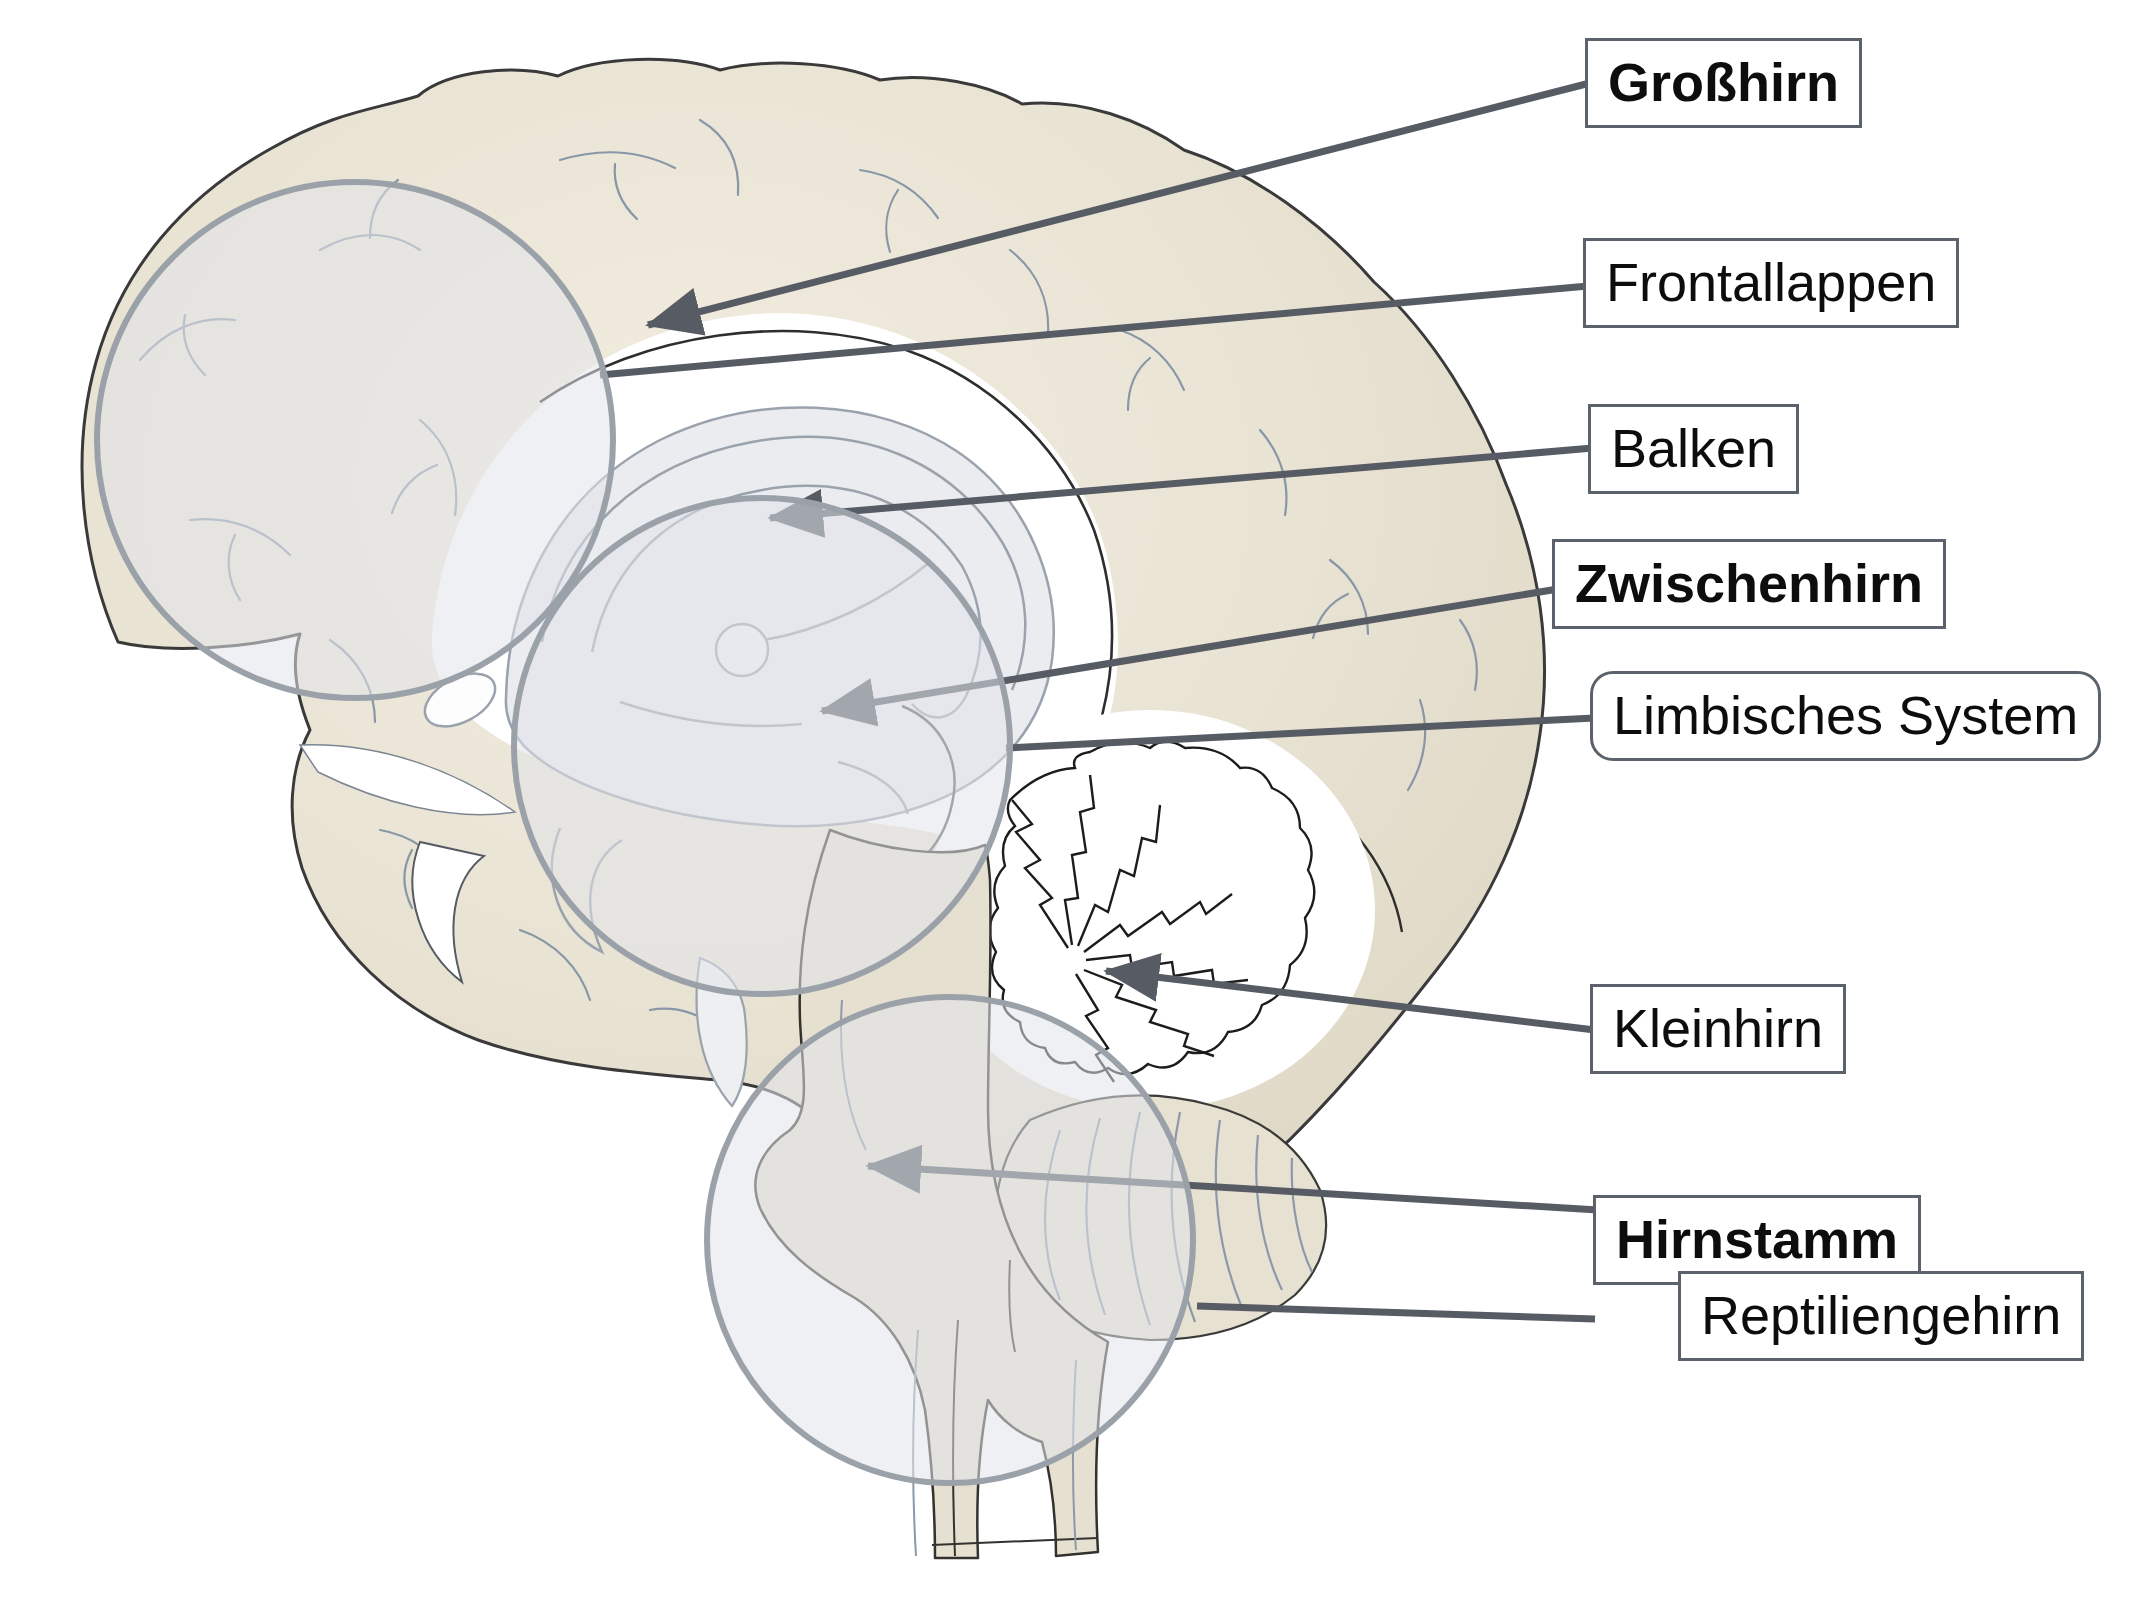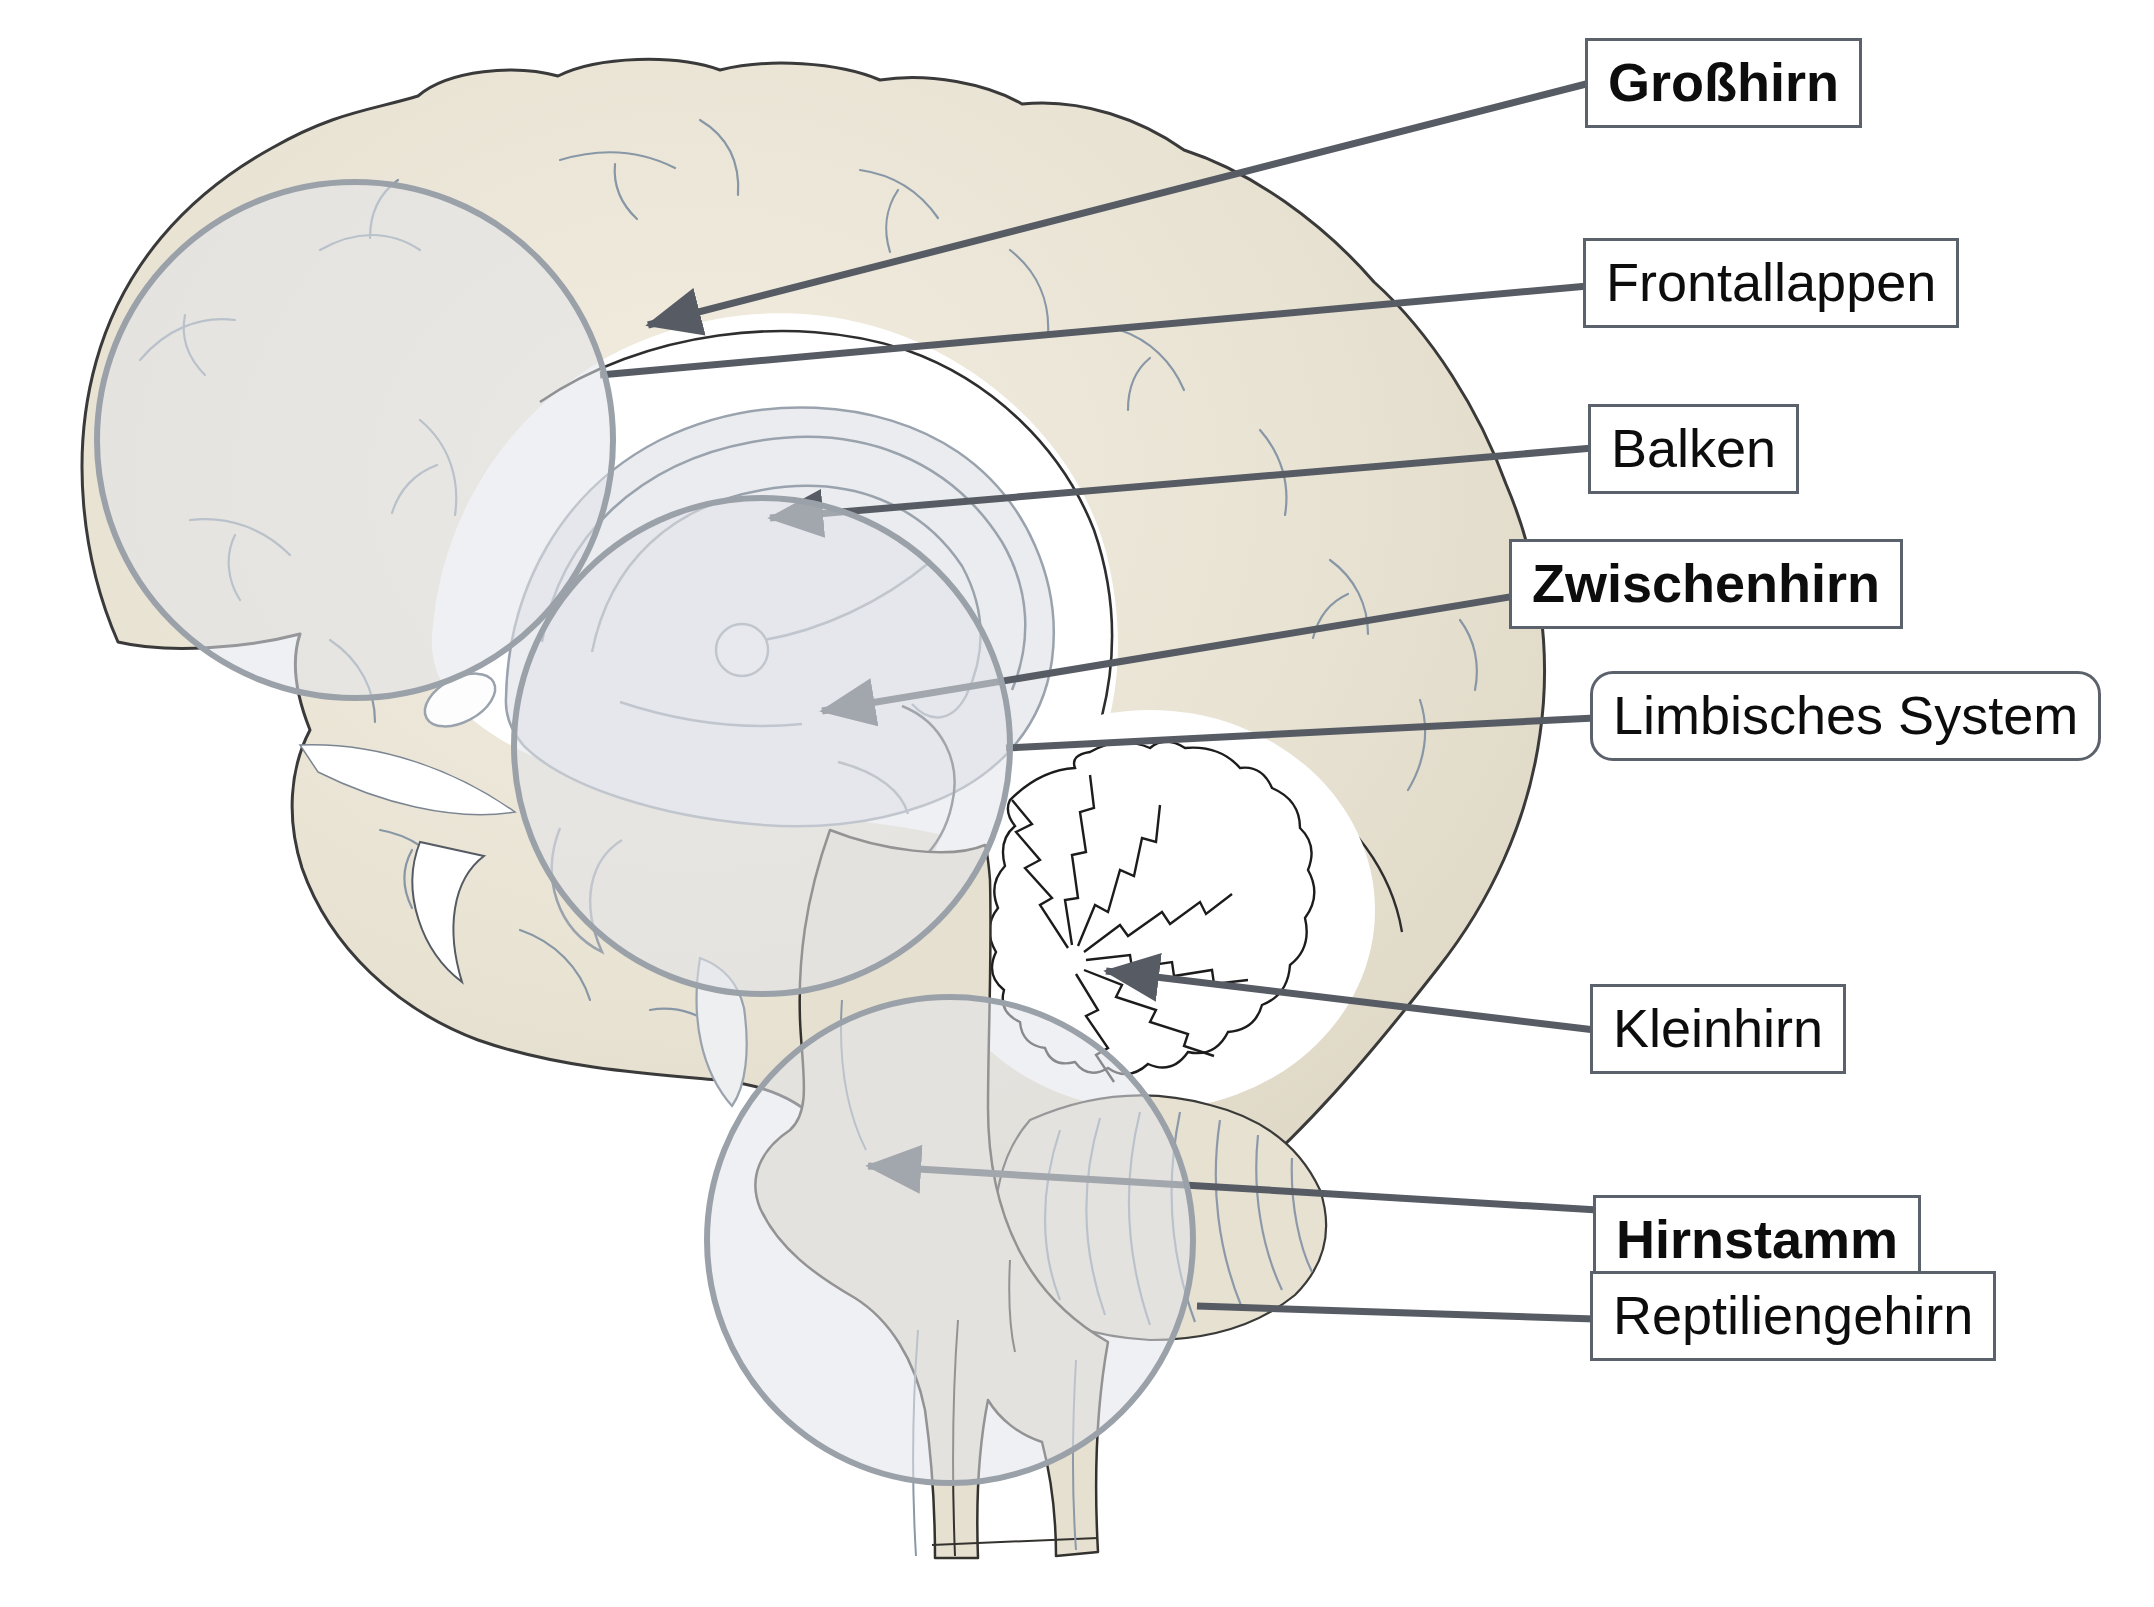--- a/index.html
+++ b/index.html
@@ -164,19 +164,19 @@
   <g stroke="#9ba1a9" stroke-width="6">
     <circle cx="355" cy="440" r="258" fill="rgba(225,228,234,0.55)"></circle>
     <circle cx="762" cy="746" r="248" fill="rgba(225,228,234,0.55)"></circle>
     <circle cx="950" cy="1240" r="243" fill="rgba(225,228,234,0.55)"></circle>
   </g>
 </svg>
 
   <div class="label-box bold" style="left:1585px;top:38px;"><span>Großhirn</span></div>
   <div class="label-box" style="left:1588px;top:404px;"><span>Balken</span></div>
   <div class="label-box" style="left:1583px;top:238px;"><span>Frontallappen</span></div>
-  <div class="label-box bold" style="left:1509px;top:539px;"><span>Zwischenhirn</span></div>
+  <div class="label-box bold" style="left:1552px;top:539px;"><span>Zwischenhirn</span></div>
   <div class="label-box" style="left:1590px;top:671px;border-radius:23px;"><span>Limbisches System</span></div>
   <div class="label-box" style="left:1590px;top:984px;"><span>Kleinhirn</span></div>
   <div class="label-box bold" style="left:1593px;top:1162px;margin-top:33px;"><span>Hirnstamm</span></div>
-  <div class="label-box" style="left:1590px;top:1271px;"><span>Reptiliengehirn</span></div>
+  <div class="label-box" style="left:1678px;top:1271px;"><span>Reptiliengehirn</span></div>
 
 </div>
 
 </body></html>

